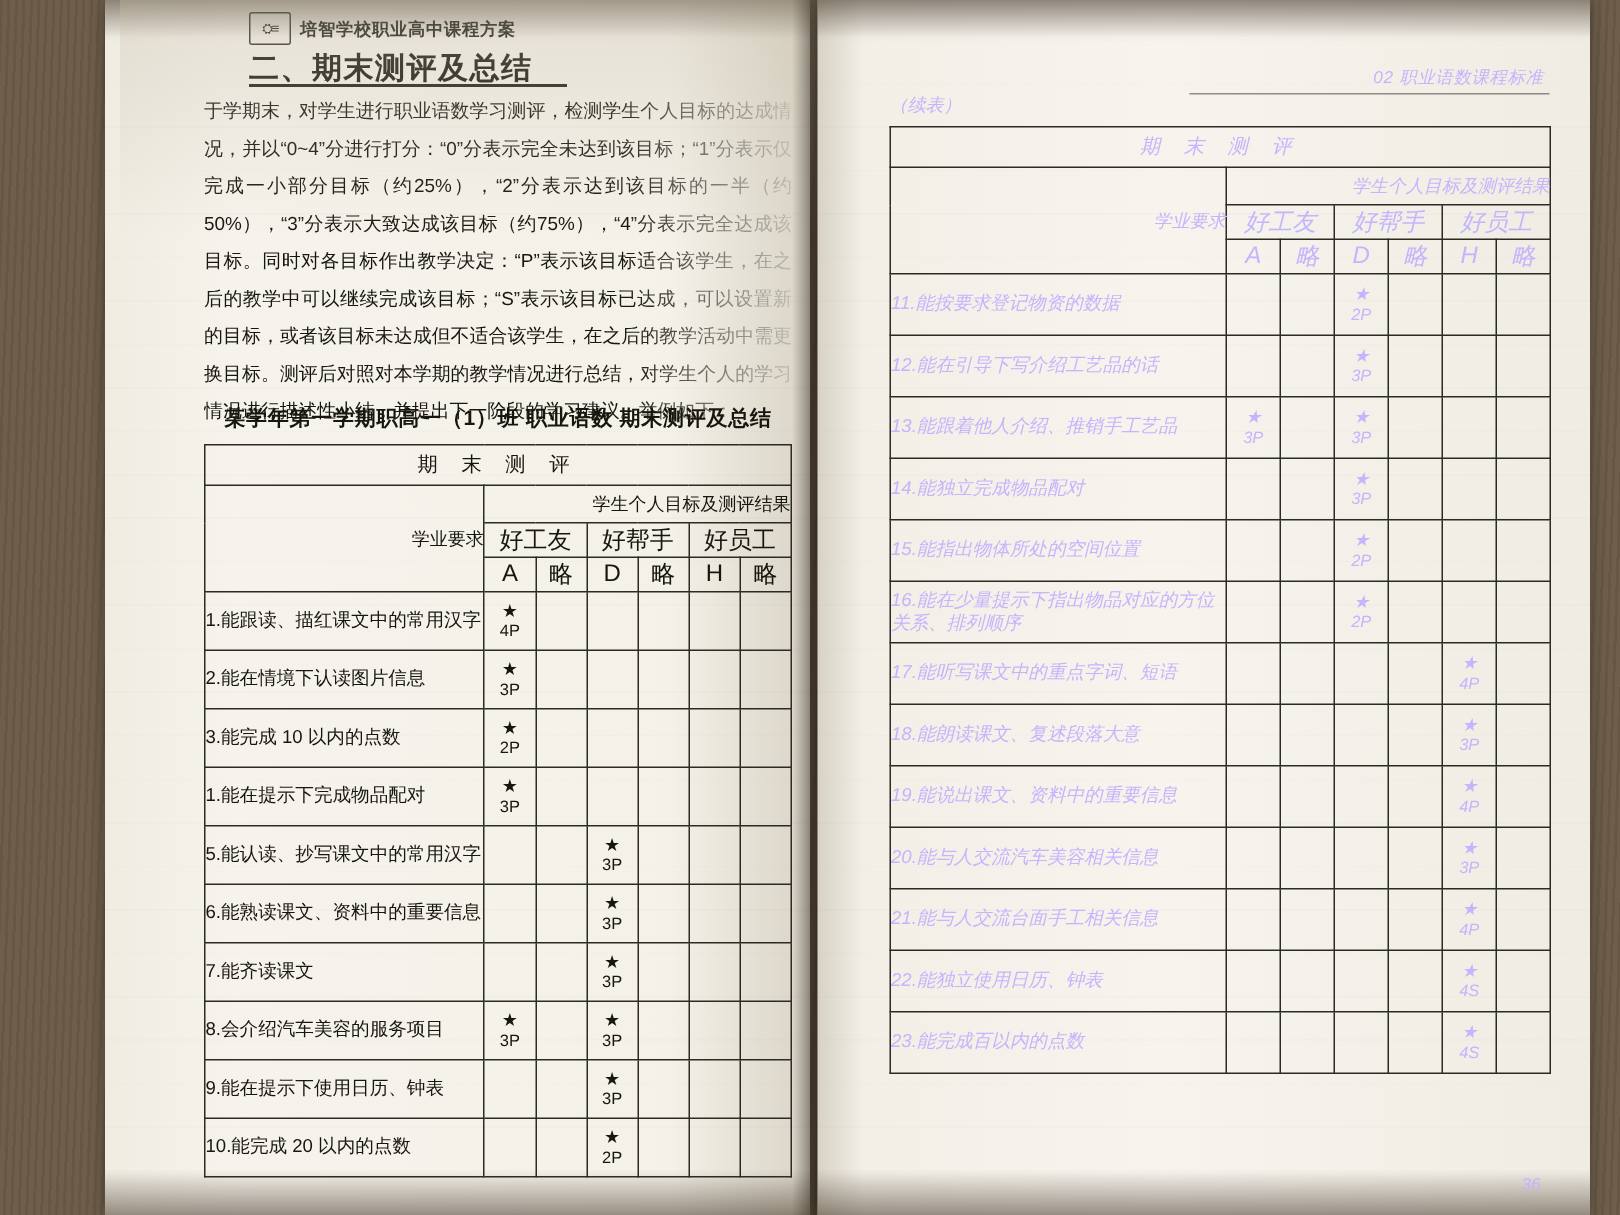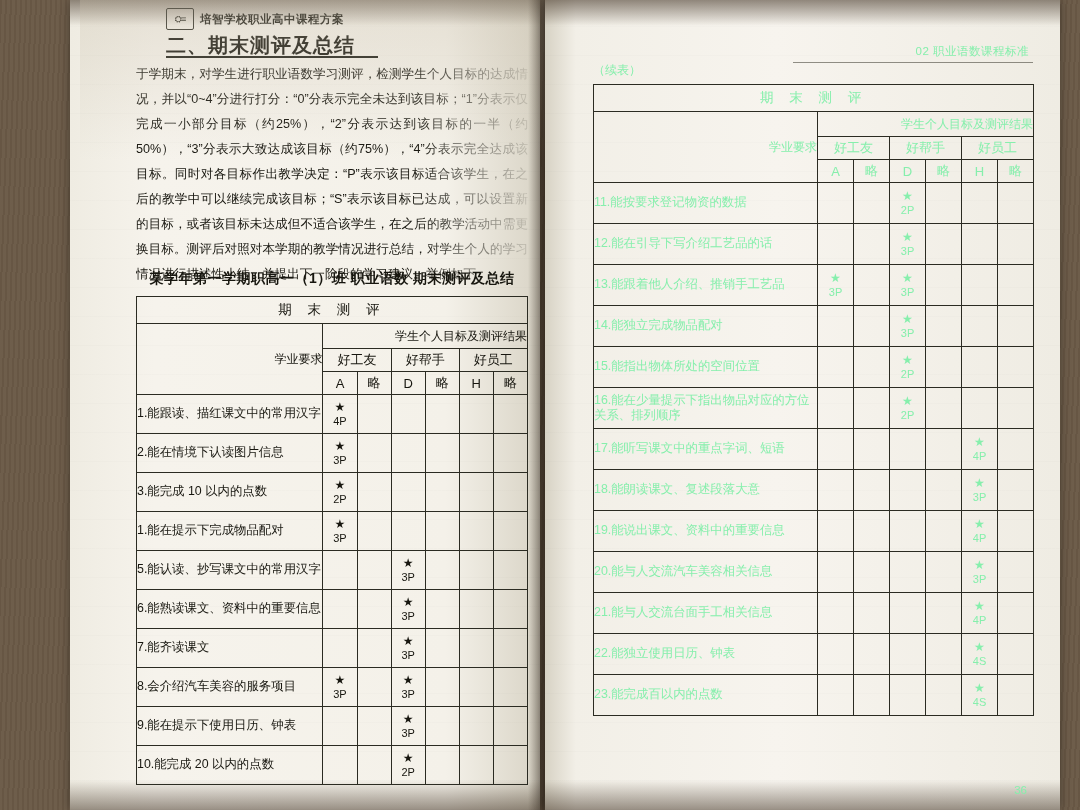--- a/index.html
+++ b/index.html
@@ -47,31 +47,31 @@
   .fade-r{-webkit-mask-image:linear-gradient(90deg,#000 72%,rgba(0,0,0,.15) 100%);
           mask-image:linear-gradient(90deg,#000 72%,rgba(0,0,0,.15) 100%);}
   .tbl-title{position:absolute;left:48px;top:270px;width:392px;text-align:center;
      font-size:14px;font-weight:bold;letter-spacing:.5px;}
 
   
   table.grid{border-collapse:collapse;table-layout:fixed;}
   table.grid td,table.grid th{border:1px solid #2b2b22;padding:0;font-weight:normal;}
   .cap{height:26px;text-align:center;font-size:13.5px;font-weight:bold;letter-spacing:6px;}
   .hdr{height:24px;text-align:right;font-size:12px;}
-  .hdr2{height:22px;text-align:center;font-size:13px;}
+  .hdr2{height:22px;text-align:center;font-size:16px;}
   .req{font-size:12.4px;padding-left:5px;line-height:1.25;vertical-align:middle;}
   .mark{text-align:center;font-size:11.5px;line-height:1.15;vertical-align:middle;}
   .mark .star{font-size:12px;display:block;}
   .mark .code{font-size:11px;display:block;}
 
   .ltable{position:absolute;left:48px;top:296px;width:392px;}
   .rtable{position:absolute;left:36px;top:84px;width:440px;}
 
   
-  .rp{position:absolute;left:497px;top:0;width:500px;height:810px;color:#86efac;}
+  .rp{position:absolute;left:497px;top:0;width:500px;height:810px;color:#c4b5fd;font-style:italic;}
   .rp-head{position:absolute;right:28px;top:44px;font-size:11.5px;letter-spacing:.5px;}
   .rp-head-line{position:absolute;right:24px;top:62px;width:240px;height:1px;background:#3a392e;opacity:.55;}
   .cont-label{position:absolute;left:36px;top:62px;font-size:12px;}
   .folio{position:absolute;right:30px;bottom:14px;font-size:11.5px;}
 
   
   .ghost{position:absolute;inset:0;pointer-events:none;opacity:.10;
      background:
        repeating-linear-gradient(0deg, rgba(0,0,0,.12) 0 1px, rgba(0,0,0,0) 1px 29px);}
   .blur-left{position:absolute;left:10px;top:0;width:470px;height:160px;pointer-events:none;

